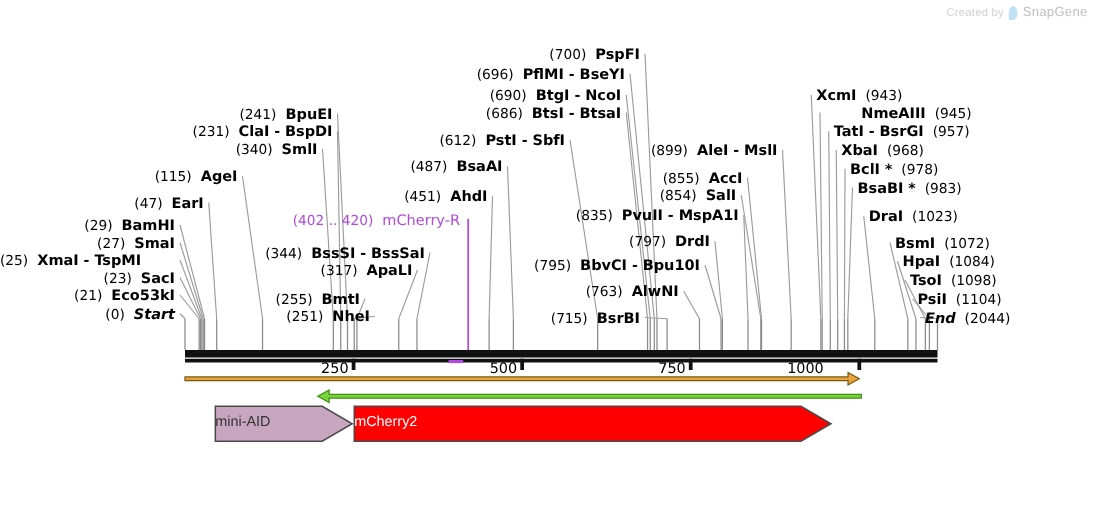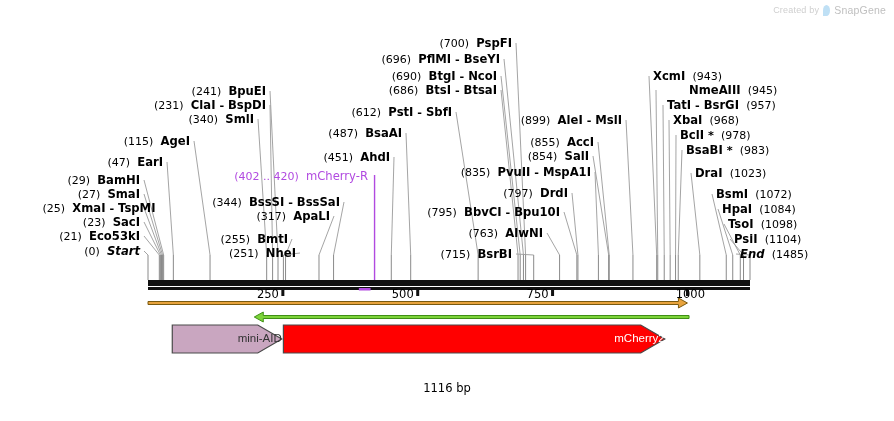--- a/index.html
+++ b/index.html
@@ -15,21 +15,21 @@
     overflow: hidden;
   }
   #map {
     position: absolute;
     left: 0; top: 0;
     width: 894px;
     height: 421px;
   }
   .watermark {
     position: absolute;
-    right: 8px;
+    right: 24px;
     top: 4px;
     display: flex;
     align-items: center;
     gap: 4px;
     font-family: "Liberation Sans", sans-serif;
     font-size: 9px;
     color: #c8c8c8;
     letter-spacing: 0.2px;
   }
   .watermark .wm-created { color: #cfcfcf; }
@@ -83,21 +83,21 @@
     font-size: 11.5px;
     color: #000;
     margin-top: 2px;
   }
 
   
   .feat-label {
     position: absolute;
     font-family: "Liberation Sans", sans-serif;
     font-size: 11.5px;
-    text-align: right;
+    text-align: left;
     pointer-events: none;
   }
   .ruler-num {
     position: absolute;
     font-family: "DejaVu Sans", sans-serif;
     font-size: 11.5px;
     color: #000;
     text-align: right;
   }
 </style>
@@ -222,27 +222,27 @@
   <g id="primer-group">
       <line x1="374.55913978494624" y1="175" x2="374.55913978494624" y2="280" stroke="#b14ae0" stroke-width="1.4"></line>
       <rect x="358.8494623655914" y="288" width="11.709677419354819" height="2.5" fill="#b14ae0"></rect>
     </g>
 </svg>
 
 <div id="labels-layer">
     <div class="ruler-num" style="left: 220.857px; top: 287px; width: 58px;">250</div>
     <div class="ruler-num" style="left: 355.713px; top: 287px; width: 58px;">500</div>
     <div class="ruler-num" style="left: 490.57px; top: 287px; width: 58px;">750</div>
-    <div class="ruler-num" style="left: 647px; top: 287px; width: 58px;">1000</div>
+    <div class="ruler-num" style="left: 601px; top: 287px; width: 58px;">1000</div>
     <div class="feat-label" style="left: 172.274px; width: 109.504px; top: 332px; color: rgb(51, 51, 51);">mini-AID</div>
     <div class="feat-label" style="left: 283.396px; width: 381.375px; top: 332px; color: rgb(255, 255, 255);">mCherry2</div>
     <div class="lbl italic" style="top: 245px; left: 0px; width: 140px; text-align: right;"><span class="pos">(0)</span>&nbsp; <span class="enz">Start</span></div>
     <div class="lbl" style="top: 230px; left: 0px; width: 140px; text-align: right;"><span class="pos">(21)</span>&nbsp; <span class="enz">Eco53kI</span></div>
     <div class="lbl" style="top: 216px; left: 0px; width: 140px; text-align: right;"><span class="pos">(23)</span>&nbsp; <span class="enz">SacI</span></div>
-    <div class="lbl" style="top: 202px; left: 0px; width: 140px; text-align: center; padding-left: 29px;"><span class="pos">(25)</span>&nbsp; <span class="enz">XmaI</span><span class="dash"> - </span><span class="enz">TspMI</span></div>
+    <div class="lbl" style="top: 202px; left: 0px; width: 140px; text-align: left;"><span class="pos">(25)</span>&nbsp; <span class="enz">XmaI</span><span class="dash"> - </span><span class="enz">TspMI</span></div>
     <div class="lbl" style="top: 188px; left: 0px; width: 140px; text-align: right;"><span class="pos">(27)</span>&nbsp; <span class="enz">SmaI</span></div>
     <div class="lbl" style="top: 174px; left: 0px; width: 140px; text-align: right;"><span class="pos">(29)</span>&nbsp; <span class="enz">BamHI</span></div>
     <div class="lbl" style="top: 156px; left: 0px; width: 163px; text-align: right;"><span class="pos">(47)</span>&nbsp; <span class="enz">EarI</span></div>
     <div class="lbl" style="top: 135px; left: 0px; width: 190px; text-align: right;"><span class="pos">(115)</span>&nbsp; <span class="enz">AgeI</span></div>
     <div class="lbl" style="top: 113px; left: 0px; width: 254px; text-align: right;"><span class="pos">(340)</span>&nbsp; <span class="enz">SmlI</span></div>
     <div class="lbl" style="top: 99px; left: 0px; width: 266px; text-align: right;"><span class="pos">(231)</span>&nbsp; <span class="enz">ClaI</span><span class="dash"> - </span><span class="enz">BspDI</span></div>
     <div class="lbl" style="top: 85px; left: 0px; width: 266px; text-align: right;"><span class="pos">(241)</span>&nbsp; <span class="enz">BpuEI</span></div>
     <div class="lbl" style="top: 247px; left: 0px; width: 296px; text-align: right;"><span class="pos">(251)</span>&nbsp; <span class="enz">NheI</span></div>
     <div class="lbl" style="top: 233px; left: 0px; width: 288px; text-align: right;"><span class="pos">(255)</span>&nbsp; <span class="enz">BmtI</span></div>
     <div class="lbl" style="top: 210px; left: 0px; width: 330px; text-align: right;"><span class="pos">(317)</span>&nbsp; <span class="enz">ApaLI</span></div>
@@ -266,19 +266,18 @@
     <div class="lbl" style="top: 84px; left: 689px; text-align: left;"><span class="enz">NmeAIII</span> &nbsp;<span class="pos">(945)</span></div>
     <div class="lbl" style="top: 99px; left: 667px; text-align: left;"><span class="enz">TatI</span><span class="dash"> - </span><span class="enz">BsrGI</span> &nbsp;<span class="pos">(957)</span></div>
     <div class="lbl" style="top: 114px; left: 673px; text-align: left;"><span class="enz">XbaI</span> &nbsp;<span class="pos">(968)</span></div>
     <div class="lbl" style="top: 129px; left: 680px; text-align: left;"><span class="enz">BclI</span><span class="star"> *</span> &nbsp;<span class="pos">(978)</span></div>
     <div class="lbl" style="top: 144px; left: 686px; text-align: left;"><span class="enz">BsaBI</span><span class="star"> *</span> &nbsp;<span class="pos">(983)</span></div>
     <div class="lbl" style="top: 167px; left: 695px; text-align: left;"><span class="enz">DraI</span> &nbsp;<span class="pos">(1023)</span></div>
     <div class="lbl" style="top: 188px; left: 716px; text-align: left;"><span class="enz">BsmI</span> &nbsp;<span class="pos">(1072)</span></div>
     <div class="lbl" style="top: 203px; left: 722px; text-align: left;"><span class="enz">HpaI</span> &nbsp;<span class="pos">(1084)</span></div>
     <div class="lbl" style="top: 218px; left: 728px; text-align: left;"><span class="enz">TsoI</span> &nbsp;<span class="pos">(1098)</span></div>
     <div class="lbl" style="top: 233px; left: 734px; text-align: left;"><span class="enz">PsiI</span> &nbsp;<span class="pos">(1104)</span></div>
-    <div class="lbl italic" style="top: 248px; left: 740px; text-align: left;"><span class="enz">End</span> &nbsp;<span class="pos">(1485)</span></div>
+    <div class="lbl italic" style="top: 248px; left: 740px; text-align: left;"><span class="enz">End</span> &nbsp;<span class="pos">(2044)</span></div>
     <div class="lbl purple" style="left: 0px; width: 368px; text-align: right; top: 170px;"><span class="pos">(402 .. 420)</span>&nbsp; <span class="enz">mCherry-R</span></div>
   </div>
 
 <div class="title-block" style="top:379px;">
-  <div class="title-sub">1116 bp</div>
 </div>
 
 </body></html>

